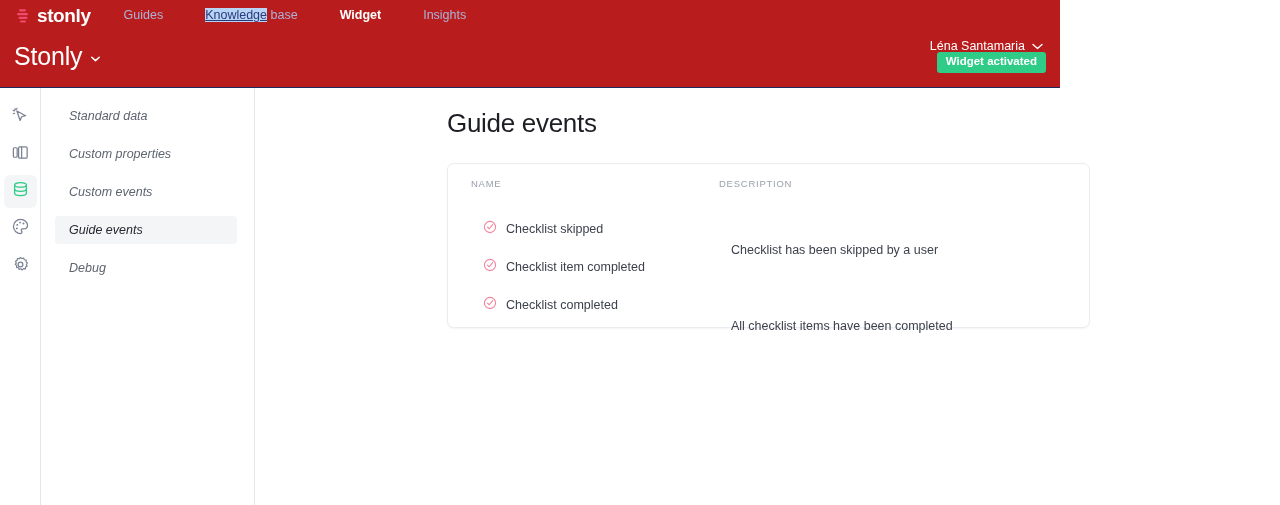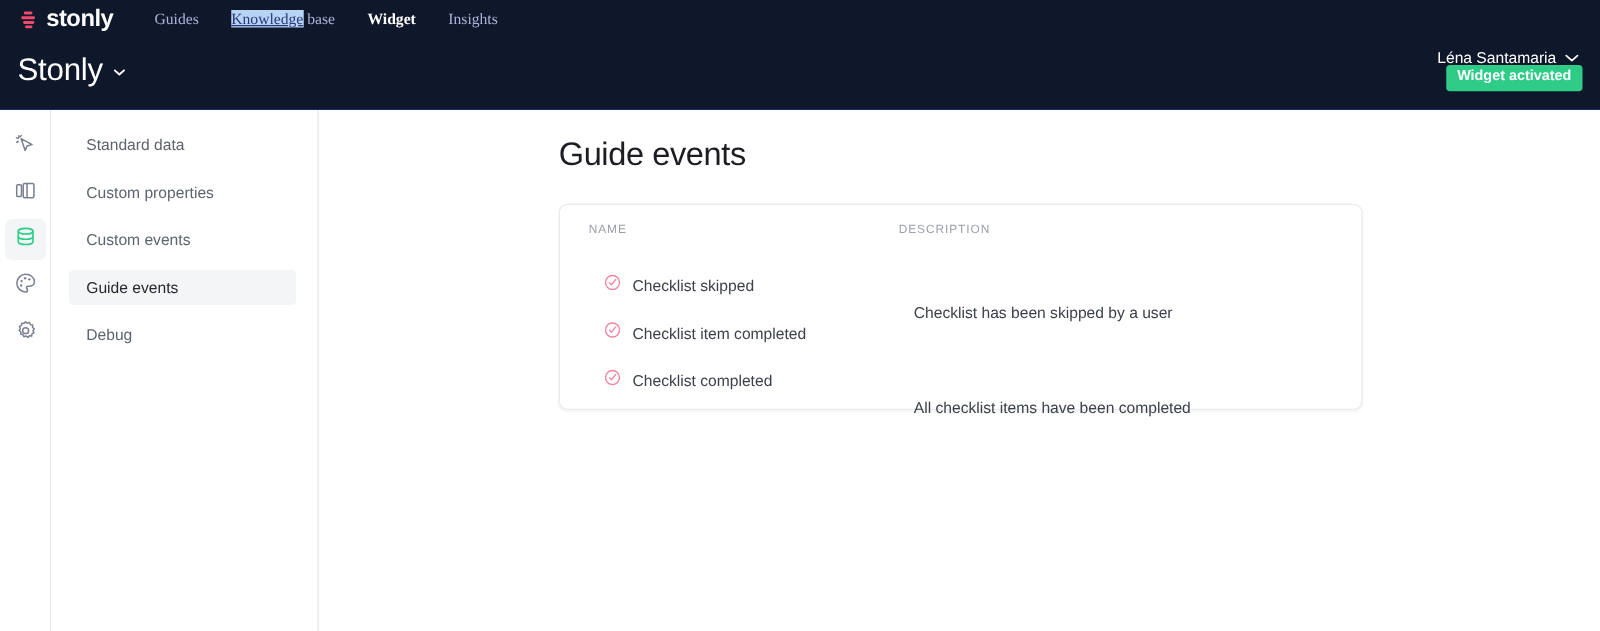--- a/index.html
+++ b/index.html
@@ -11,23 +11,23 @@
     overflow: hidden;
     background: #ffffff;
     font-family: "Liberation Sans", sans-serif;
     -webkit-font-smoothing: antialiased;
   }
 
   
   .topbar {
     position: absolute;
     top: 0; left: 0;
-    width: 1280px;
+    width: 1060px;
     height: 88px;
-    background: #0f172a;
+    background: #b91c1c;
     border-bottom: 1px solid #1d2a5e;
   }
 
   .topbar-row1 {
     position: absolute;
     top: 0; left: 0;
     width: 1280px;
     height: 30px;
     display: flex;
     align-items: center;
@@ -44,23 +44,22 @@
   .logo-word {
     color: #ffffff;
     font-size: 19px;
     font-weight: bold;
     letter-spacing: -0.4px;
     line-height: 1;
   }
 
   .nav {
     display: flex;
-    gap: 0px;
+    gap: 16px;
     margin-left: 20px;
-    font-family: Liberation Serif, serif;
   }
   .nav-item {
     color: #aab4d8;
     font-size: 12.5px;
     padding: 4px 13px;
     cursor: pointer;
     white-space: nowrap;
   }
   .nav-item.active {
     color: #ffffff;
@@ -146,20 +145,21 @@
 
   
   .submenu {
     position: absolute;
     top: 88px; left: 41px;
     width: 214px;
     height: 417px;
     background: #ffffff;
     border-right: 1px solid #e4e6ec;
     padding-top: 14px;
+    font-style: italic;
   }
   .submenu-item {
     height: 28px;
     margin: 0 17px 0 14px;
     padding: 0 14px;
     display: flex;
     align-items: center;
     border-radius: 4px;
     color: #5d6470;
     font-size: 12.5px;

